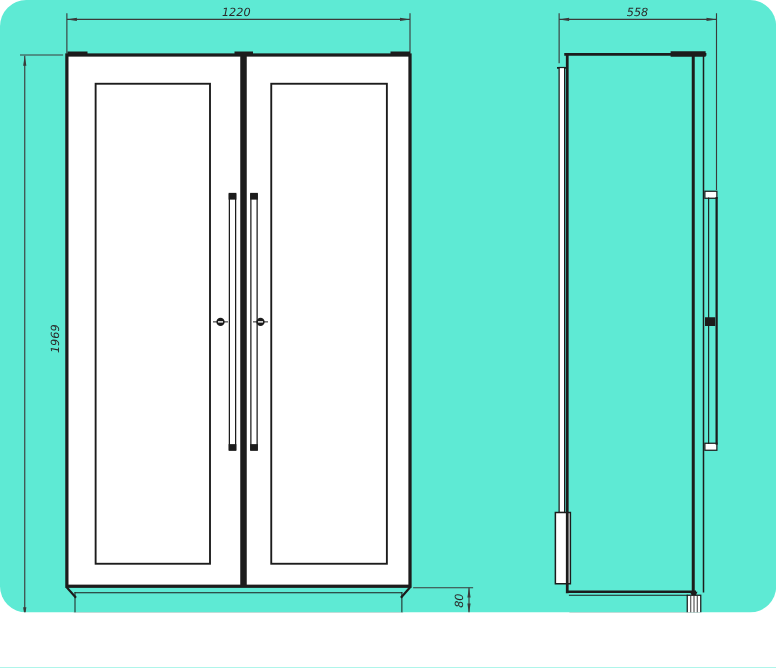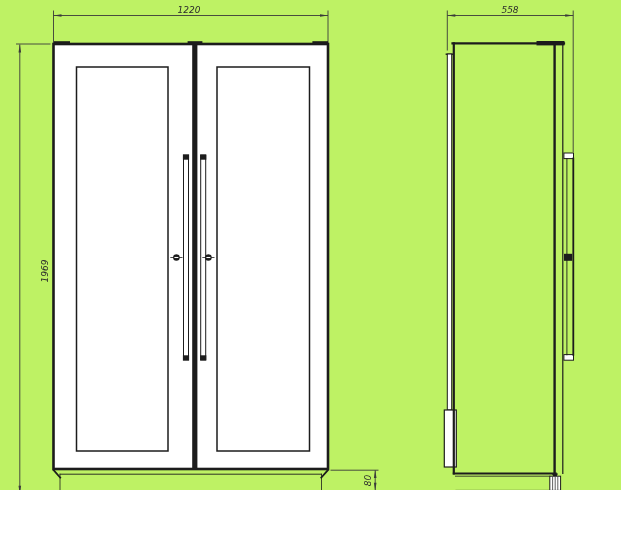--- a/index.html
+++ b/index.html
@@ -1,17 +1,17 @@
 <!DOCTYPE html>
 <html style="--line: #1c1c1c; --dim-line: #3a3a3a; --text: #2b2b2b; --shade: #8f8f8f;"><head>
 <meta charset="utf-8">
 <style>
   html,body{margin:0;padding:0;background:#fff;}
-  .stage{position:relative;width:621px;height:490px;background:#bef264;overflow:hidden;
-         font-family:"DejaVu Sans",sans-serif;}
+  .stage{position:relative;width:621px;height:490px;background:#5eead4;overflow:hidden;
+         font-family:"DejaVu Sans",sans-serif;border-radius:21px;}
   svg{position:absolute;left:0;top:0;}
   .ln{stroke:var(--line,#1c1c1c);fill:none;stroke-linecap:square;}
   .wfill{fill:#ffffff;}
   .dk{fill:var(--line,#1c1c1c);stroke:none;}
   .dim{stroke:var(--dim-line,#3a3a3a);fill:none;stroke-width:.9;stroke-linecap:butt;}
   .dimfill{fill:var(--dim-line,#3a3a3a);stroke:none;}
   .shade{fill:var(--shade,#8f8f8f);stroke:none;opacity:.8;}
   text.dimtxt{font:italic 9px "DejaVu Sans",sans-serif;fill:var(--text,#2b2b2b);}
 </style>
 </head>

